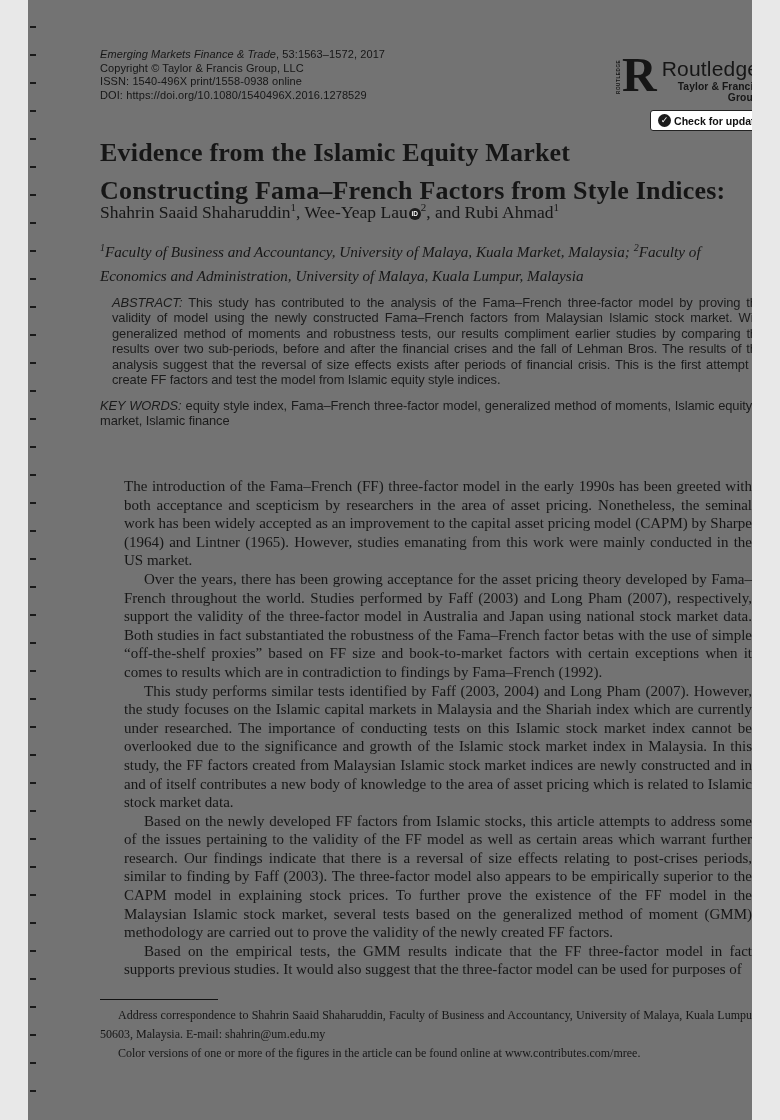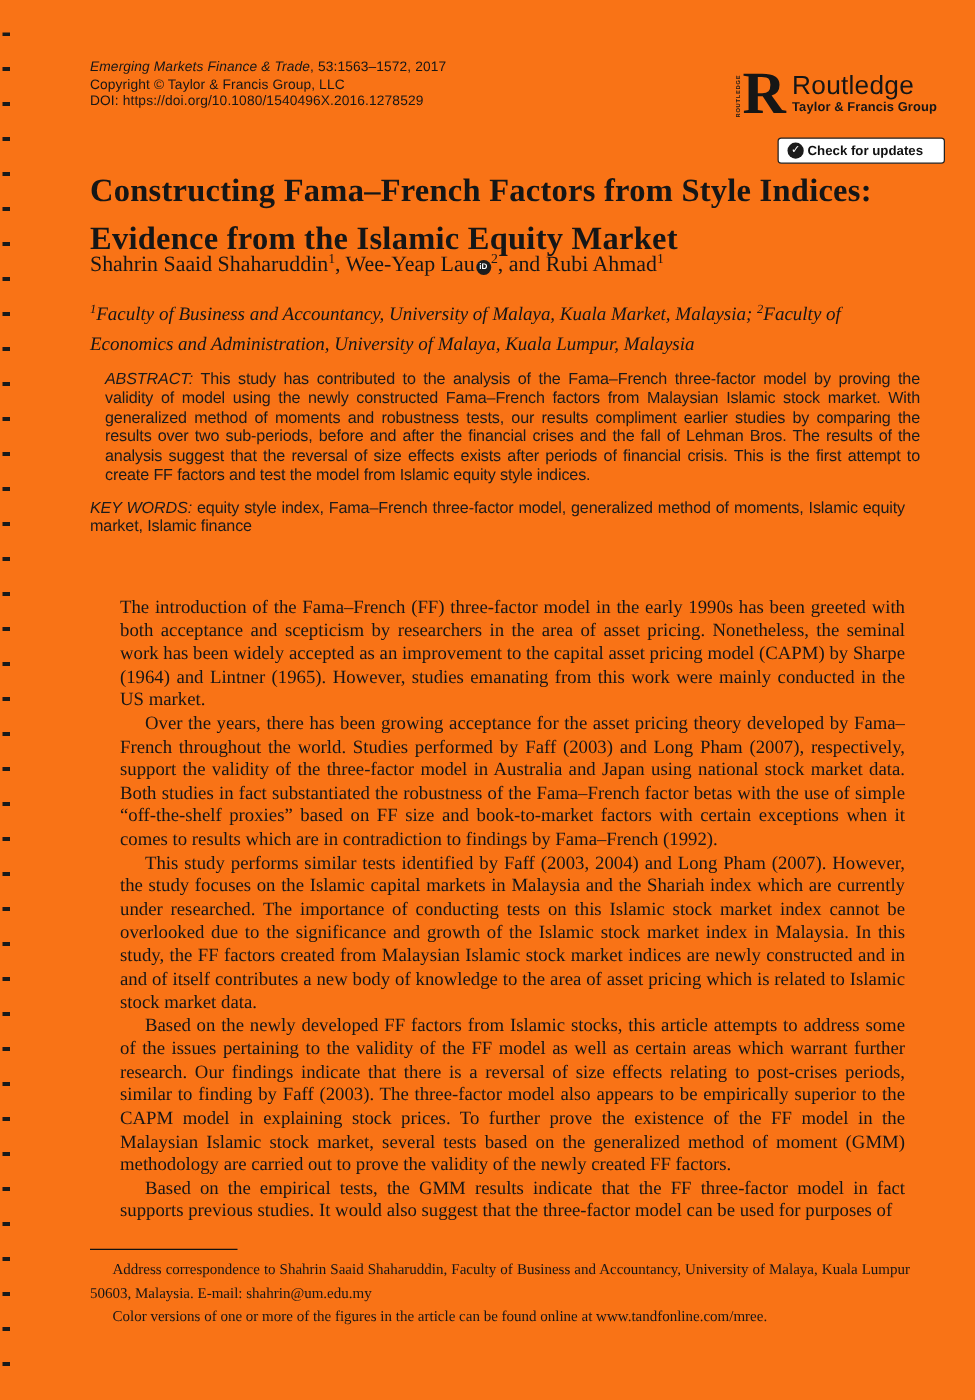--- a/index.html
+++ b/index.html
@@ -1,18 +1,18 @@
 <!DOCTYPE html>
 <html><head>
 <meta charset="utf-8">
 <style>
   * { margin:0; padding:0; box-sizing:border-box; }
   html,body { background:#e8e8e8; }
   .page {
-    position:relative; width:780px; height:1120px; background:#f97316;
+    position:relative; width:724px; height:1120px; background:#737373;
     color:#161616; overflow:hidden; margin:0 auto;
     font-family:"Liberation Serif", serif;
   }
   .edge-marks {
     position:absolute; left:2px; top:26px; width:6px; height:1085px;
     background:repeating-linear-gradient(to bottom, #1a1a1a 0 2.5px, transparent 2.5px 28px);
   }
   
   .header-block {
     position:absolute; left:72px; top:48px; width:480px;
@@ -97,42 +97,43 @@
 </style>
 </head>
 <body>
 
 <div class="page">
   <div class="edge-marks"></div>
 
   <div class="header-block">
     <div><span class="it">Emerging Markets Finance &amp; Trade</span><span>, 53:1563–1572, 2017</span></div>
     <div>Copyright © Taylor &amp; Francis Group, LLC</div>
+    <div>ISSN: 1540-496X print/1558-0938 online</div>
     <div>DOI: https://doi.org/10.1080/1540496X.2016.1278529</div>
   </div>
 
   <div class="logo-block">
     <div class="r-mark">
       <span class="r-vert">ROUTLEDGE</span>
       <span class="r-letter">R</span>
     </div>
     <div class="logo-text">
       <div class="logo-name">Routledge</div>
       <div class="logo-tagline">Taylor &amp; Francis Group</div>
     </div>
   </div>
 
   <div class="check-badge">
     <span class="cm-icon"></span>
     <span class="cm-text">Check for updates</span>
   </div>
 
   <h1 class="title">
+    <span class="tline">Evidence from the Islamic Equity Market</span>
     <span class="tline">Constructing Fama–French Factors from Style Indices:</span>
-    <span class="tline">Evidence from the Islamic Equity Market</span>
   </h1>
 
   <div class="authors"><span>Shahrin Saaid Shaharuddin</span><sup>1</sup><span>, </span><span>Wee-Yeap Lau</span><span class="orcid"></span><sup>2</sup><span>, and </span><span>Rubi Ahmad</span><sup>1</sup></div>
 
   <div class="affil"><sup>1</sup><span>Faculty of Business and Accountancy, University of Malaya, Kuala Market, Malaysia; </span><sup>2</sup><span>Faculty of Economics and Administration, University of Malaya, Kuala Lumpur, Malaysia</span></div>
 
   <p class="abstract"><span class="lbl">ABSTRACT:</span> <span>This study has contributed to the analysis of the Fama–French three-factor model by proving the validity of model using the newly constructed Fama–French factors from Malaysian Islamic stock market. With generalized method of moments and robustness tests, our results compliment earlier studies by comparing the results over two sub-periods, before and after the financial crises and the fall of Lehman Bros. The results of the analysis suggest that the reversal of size effects exists after periods of financial crisis. This is the first attempt to create FF factors and test the model from Islamic equity style indices.</span></p>
 
   <p class="keywords"><span class="lbl">KEY WORDS:</span> <span>equity style index, Fama–French three-factor model, generalized method of moments, Islamic equity market, Islamic finance</span></p>
 
@@ -140,15 +141,15 @@
     <p>The introduction of the Fama–French (FF) three-factor model in the early 1990s has been greeted with both acceptance and scepticism by researchers in the area of asset pricing. Nonetheless, the seminal work has been widely accepted as an improvement to the capital asset pricing model (CAPM) by Sharpe (1964) and Lintner (1965). However, studies emanating from this work were mainly conducted in the US market.</p>
     <p>Over the years, there has been growing acceptance for the asset pricing theory developed by Fama–French throughout the world. Studies performed by Faff (2003) and Long Pham (2007), respectively, support the validity of the three-factor model in Australia and Japan using national stock market data. Both studies in fact substantiated the robustness of the Fama–French factor betas with the use of simple “off-the-shelf proxies” based on FF size and book-to-market factors with certain exceptions when it comes to results which are in contradiction to findings by Fama–French (1992).</p>
     <p>This study performs similar tests identified by Faff (2003, 2004) and Long Pham (2007). However, the study focuses on the Islamic capital markets in Malaysia and the Shariah index which are currently under researched. The importance of conducting tests on this Islamic stock market index cannot be overlooked due to the significance and growth of the Islamic stock market index in Malaysia. In this study, the FF factors created from Malaysian Islamic stock market indices are newly constructed and in and of itself contributes a new body of knowledge to the area of asset pricing which is related to Islamic stock market data.</p>
     <p>Based on the newly developed FF factors from Islamic stocks, this article attempts to address some of the issues pertaining to the validity of the FF model as well as certain areas which warrant further research. Our findings indicate that there is a reversal of size effects relating to post-crises periods, similar to finding by Faff (2003). The three-factor model also appears to be empirically superior to the CAPM model in explaining stock prices. To further prove the existence of the FF model in the Malaysian Islamic stock market, several tests based on the generalized method of moment (GMM) methodology are carried out to prove the validity of the newly created FF factors.</p>
     <p>Based on the empirical tests, the GMM results indicate that the FF three-factor model in fact supports previous studies. It would also suggest that the three-factor model can be used for purposes of</p>
   </div>
 
   <div class="fn-rule"></div>
   <div class="footnote">
     <p>Address correspondence to Shahrin Saaid Shaharuddin, Faculty of Business and Accountancy, University of Malaya, Kuala Lumpur 50603, Malaysia. E-mail: shahrin@um.edu.my</p>
-    <p>Color versions of one or more of the figures in the article can be found online at www.tandfonline.com/mree.</p>
+    <p>Color versions of one or more of the figures in the article can be found online at www.contributes.com/mree.</p>
   </div>
 </div>
 
 </body></html>

